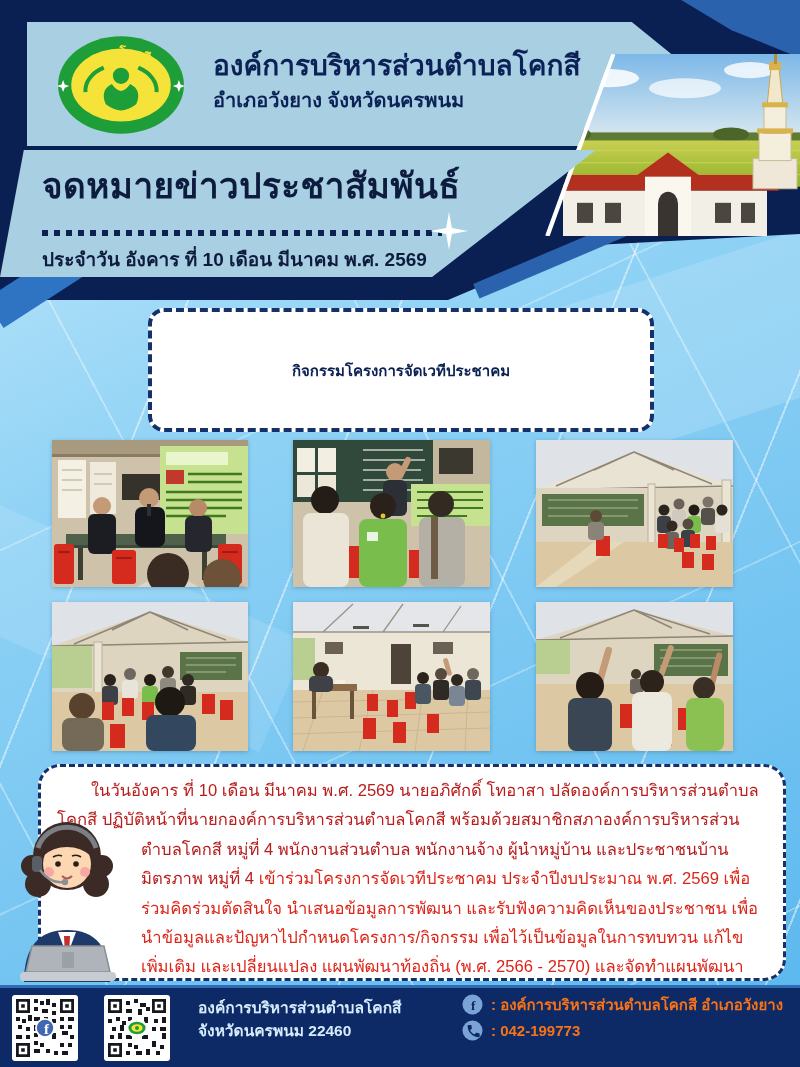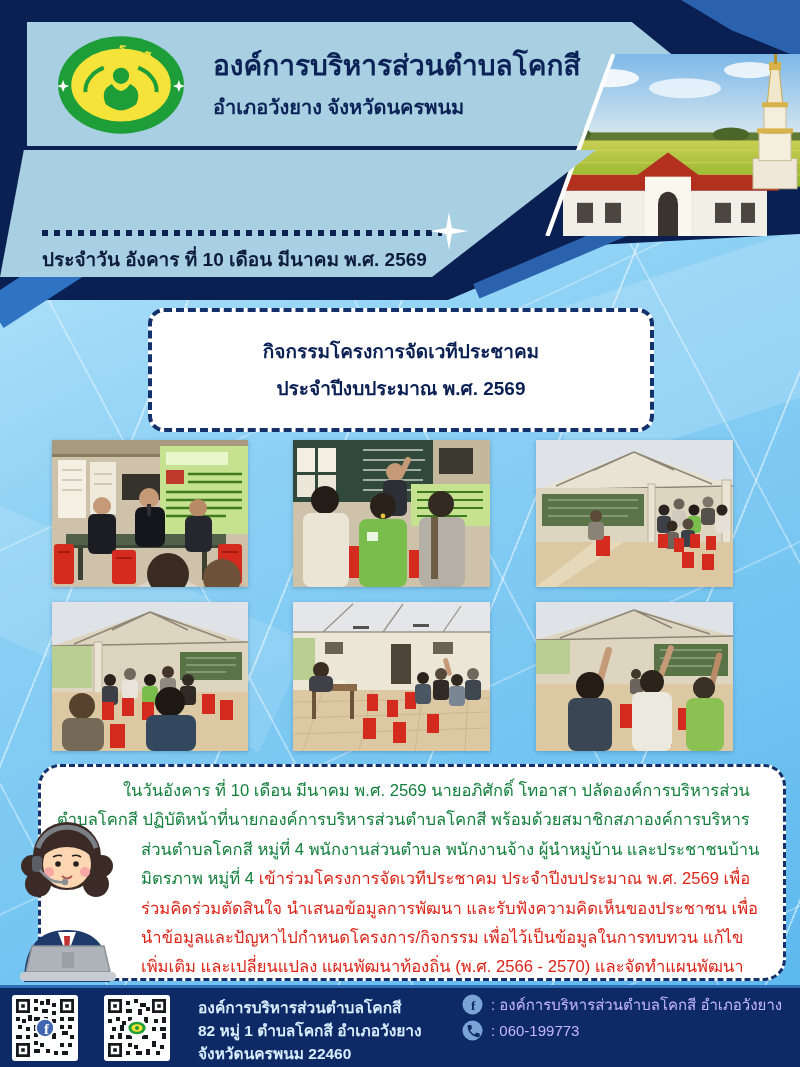--- a/index.html
+++ b/index.html
@@ -29,74 +29,74 @@
     background:#2e74c2; transform:rotate(-33deg); }
   .blue-accent-mid { position:absolute; z-index:1; left:470px; top:252px; width:160px; height:16px;
     background:#2b62ae; transform:rotate(-23deg); }
 
   
   .header-box { position:absolute; z-index:2; left:27px; top:22px; width:672px; height:124px; background:#a8d0e2;
     clip-path:polygon(0 0,90% 0,100% 44%,100% 100%,0 100%); }
   .logo { position:absolute; left:28px; top:11px; width:132px; height:104px; }
   .header-text { position:absolute; left:186px; top:26px; width:470px; }
   .org-name { font-size:28px; font-weight:bold; color:#0c2257; line-height:1.3; }
-  .org-sub  { font-size:20px; font-weight:bold; color:#0c2257; margin-top:7px; }
+  .org-sub  { font-size:20px; font-weight:bold; color:#0c2257; }
 
   
   .hero-photo { position:absolute; z-index:3; left:545px; top:54px; width:255px; height:182px;
     clip-path:polygon(26% 0,100% 0,100% 100%,0 100%); }
   .hero-photo svg { display:block; width:100%; height:100%; }
 
   
   .banner { position:absolute; z-index:4; left:0; top:150px; width:596px; height:127px; background:#a8d0e2;
     clip-path:polygon(4% 0,100% 0,72.5% 100%,0 100%); }
   .banner-title { position:absolute; left:42px; top:8px; font-size:35px; font-weight:bold; color:#0d1b3e; letter-spacing:.5px; }
   .dotline { position:absolute; left:42px; top:80px; width:400px; height:6px;
     background:repeating-linear-gradient(90deg,#0d2250 0 6px,transparent 6px 12px); }
   .sparkle { position:absolute; left:430px; top:62px; width:38px; height:38px; }
   .banner-date { position:absolute; left:42px; top:94px; font-size:19px; font-weight:bold; color:#0d1b3e; }
 
   
   .activity-box { position:absolute; z-index:2; left:148px; top:308px; width:506px; height:124px;
     background:#fff; border:4px dashed #14316b; border-radius:16px;
     display:flex; flex-direction:column; align-items:center; justify-content:center; }
-  .activity-box div { font-size:19px; font-weight:bold; color:#0a1f52; line-height:37px; text-align:center; }
+  .activity-box div { font-size:15px; font-weight:bold; color:#0a1f52; line-height:37px; text-align:center; }
 
   
   .photo { position:absolute; z-index:2; overflow:hidden; box-shadow:0 1px 4px rgba(10,40,80,.25); background:#cfc2ab; }
   .photo svg { display:block; width:100%; height:100%; }
   .p1 { left:52px;  top:440px; width:196px; height:147px; }
   .p2 { left:293px; top:440px; width:197px; height:147px; }
   .p3 { left:536px; top:440px; width:197px; height:147px; }
   .p4 { left:52px;  top:602px; width:196px; height:149px; }
   .p5 { left:293px; top:602px; width:197px; height:149px; }
   .p6 { left:536px; top:602px; width:197px; height:149px; }
 
   
   .article-box { position:absolute; z-index:2; left:38px; top:764px; width:748px; height:217px;
     background:#fff; border:3px dashed #14316b; border-radius:22px; padding:9px 14px 8px 16px; }
   .article-box p { font-size:16.6px; line-height:29.4px; text-indent:34px; color:#17181c; text-align:left; }
   .cartoon-space { float:left; width:84px; height:178px;
     shape-outside:polygon(0 60px,100% 60px,100% 100%,0 100%); }
-  .seg-dark { color:#15803d;margin-left:32px; }
+  .seg-dark { color:#b91c1c; }
   .seg-red  { color:#dd2418; }
   .cartoon { position:absolute; z-index:5; left:2px; top:806px; width:130px; height:176px; }
   .cartoon svg { display:block; width:100%; height:100%; }
 
   
   .footer { position:absolute; z-index:4; left:0; top:985px; width:800px; height:82px; background:#0d2a66;
     border-top:3px solid #2e6cb4; }
   .qr { position:absolute; top:7px; width:66px; height:66px; }
   .qr1 { left:12px; } .qr2 { left:104px; }
   .footer-org { position:absolute; left:198px; top:8px; }
   .footer-org div { font-size:15.5px; font-weight:bold; color:#d7ecfd; line-height:23px; }
   .contacts { position:absolute; left:462px; top:5px; display:flex; flex-direction:column; gap:3px; }
   .contact-row { display:flex; align-items:center; height:23px; }
   .contact-icon { width:21px; height:21px; flex:0 0 21px; }
-  .contact-text { font-size:15px; font-weight:normal; color:#c4b5fd; margin-left:8px; white-space:nowrap; }
+  .contact-text { font-size:15px; font-weight:bold; color:#f97316; margin-left:8px; white-space:nowrap; }
 </style>
 </head>
 <body>
 
 <div class="page">
   <div class="bg-pattern"></div>
   <div class="bg-sheen1"></div>
   <div class="bg-sheen2"></div>
   <div class="navy-top"></div>
   <div class="navy-top-accent"></div>
@@ -165,31 +165,31 @@
       <polygon points="222,52 238,52 234,14 226,14" fill="#f1e7cc" stroke="#c9a84c"></polygon>
       <rect x="224" y="8" width="12" height="8" fill="#d8b24a"></rect>
       <rect x="212" y="74" width="36" height="5" fill="#d8b24a"></rect>
       <rect x="217" y="48" width="26" height="5" fill="#d8b24a"></rect>
       <rect x="229" y="0" width="3" height="10" fill="#b8902e"></rect>
       <line x1="68" y1="0" x2="2" y2="181" stroke="#ffffff" stroke-width="5"></line>
     </svg>
   </div>
 
   <div class="banner">
+    <div class="banner-title">จดหมายข่าวประชาสัมพันธ์</div>
     <div class="dotline"></div>
     <svg class="sparkle" viewBox="0 0 34 34">
       <path d="M17,0 L19.6,14.4 L34,17 L19.6,19.6 L17,34 L14.4,19.6 L0,17 L14.4,14.4 Z" fill="#fff"></path>
       <circle cx="17" cy="17" r="3" fill="#fff"></circle>
     </svg>
     <div class="banner-date">ประจำวัน อังคาร ที่ 10 เดือน มีนาคม พ.ศ. 2569</div>
   </div>
 
   <div class="activity-box">
     <div>กิจกรรมโครงการจัดเวทีประชาคม</div>
-    <div>ประจำปีงบประมาณ พ.ศ. 2569</div>
   </div>
 
   <div class="photo p1" aria-label="เจ้าหน้าที่นั่งโต๊ะประชุมพร้อมไมโครโฟนหน้าป้ายโครงการ">
     <svg viewBox="0 0 196 147" preserveAspectRatio="none">
       <rect width="196" height="147" fill="#cfc2ab"></rect>
       <rect width="196" height="14" fill="#a89a7e"></rect>
         <rect y="14" width="196" height="3" fill="#8a7c60"></rect>
       <rect x="6" y="20" width="28" height="58" fill="#f4f0e4"></rect>
         <rect x="38" y="22" width="26" height="52" fill="#efeadb"></rect>
       <path d="M10,30 h20 M10,40 h20 M10,50 h20 M42,34 h18 M42,44 h18" stroke="#c6bfa9" stroke-width="1.4"></path>
@@ -454,33 +454,32 @@
         M4,16h2v2H4z M8,15h2v3H8z M12,16h2v2h-2z M24,16h2v2h-2z M28,16h3v2h-3z
         M3,20h2v2H3z M7,19h2v3H7z M11,20h3v2h-3z M19,20h3v2h-3z M29,19h2v3h-2z
         M12,24h2v2h-2z M15,25h2v2h-2z M24,23h2v3h-2z M28,25h2v2h-2z M11,28h2v2h-2z M16,28h3v2h-3z M21,27h2v3h-2z M26,28h2v2h-2z"></path>
       <circle cx="16.5" cy="16.5" r="5" fill="#fff"></circle>
       <ellipse cx="16.5" cy="16.5" rx="4.3" ry="3.1" fill="#1e9e38"></ellipse>
       <ellipse cx="16.5" cy="16.5" rx="2.8" ry="1.9" fill="#f5e33a"></ellipse>
       <circle cx="16.5" cy="16.5" r="1" fill="#1e9e38"></circle>
     </svg>
     <div class="footer-org">
       <div>องค์การบริหารส่วนตำบลโคกสี</div>
-      <div>82 หมู่ 1 ตำบลโคกสี อำเภอวังยาง</div>
       <div>จังหวัดนครพนม 22460</div>
     </div>
     <div class="contacts">
       <div class="contact-row">
         <svg class="contact-icon" viewBox="0 0 22 22">
           <circle cx="11" cy="11" r="10.5" fill="#7aa3d6"></circle>
           <text x="11.8" y="17" text-anchor="middle" font-size="14" font-weight="bold" fill="#0d2a66" font-family="Liberation Serif, serif">f</text>
         </svg>
         <span class="contact-text">: องค์การบริหารส่วนตำบลโคกสี อำเภอวังยาง</span>
       </div>
       <div class="contact-row">
         <svg class="contact-icon" viewBox="0 0 24 24">
           <circle cx="12" cy="12" r="11.5" fill="#7aa3d6"></circle>
           <path fill="#0d2a66" d="M9.2,11.6c1.1,2.1 2.9,3.9 5,5l1.7-1.7c.2-.2.5-.3.8-.2.9.3 1.8.4 2.7.4.5,0 .8.4.8.8v2.9c0,.5-.4.8-.8.8C12,19.6 6.4,14 6.4,6.6c0-.5.4-.8.8-.8h2.9c.5,0 .8.4.8.8 0,1 .2,1.9.4,2.7.1.3 0 .6-.2.8L9.2,11.6z"></path>
         </svg>
-        <span class="contact-text">: 060-199773</span>
+        <span class="contact-text">: 042-199773</span>
       </div>
     </div>
   </div>
 </div>
 
 </body></html>

